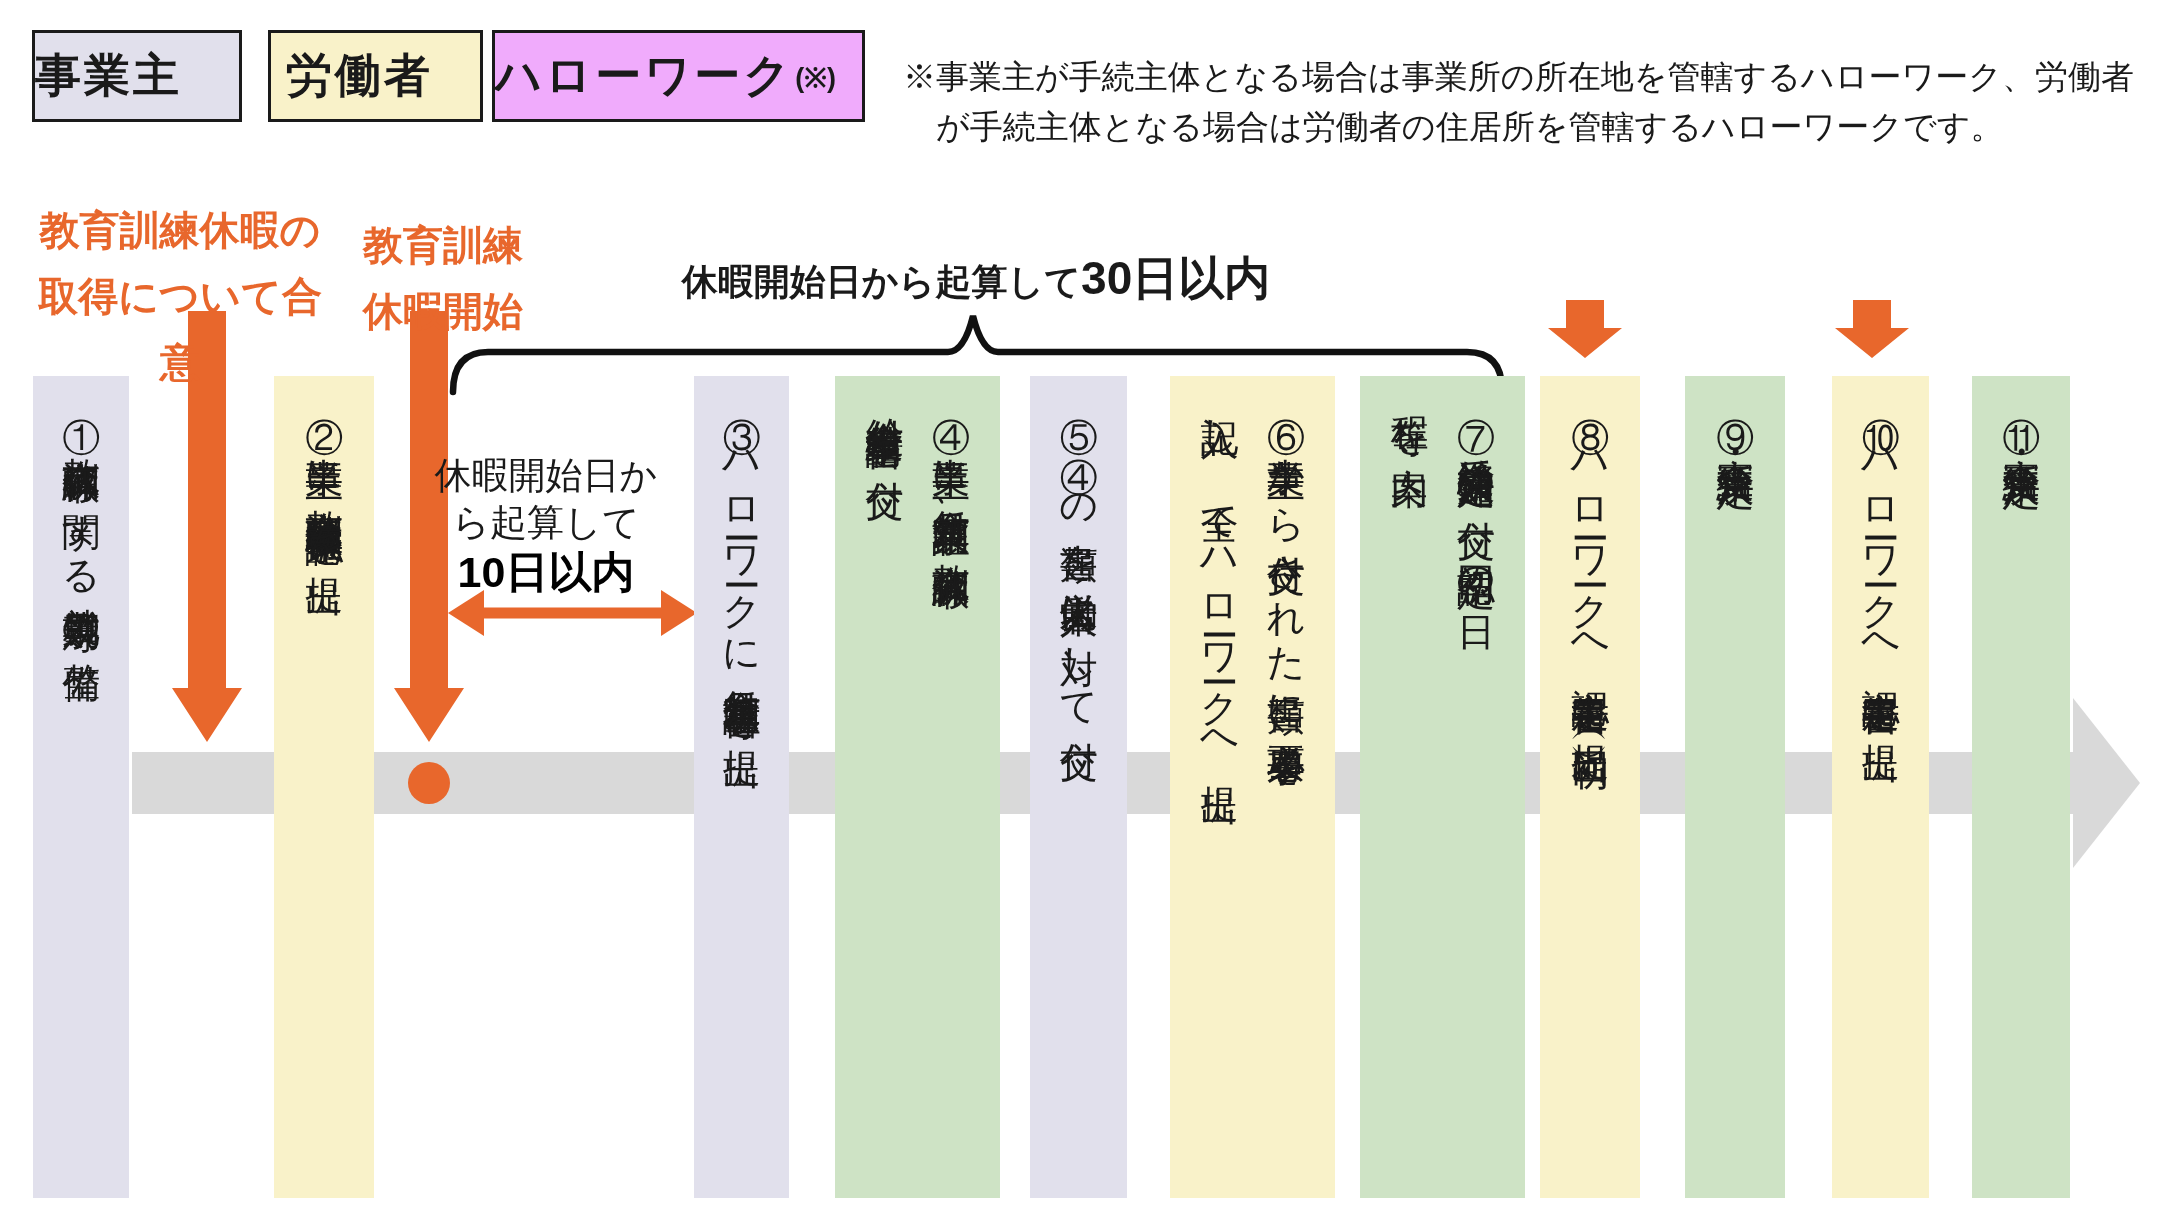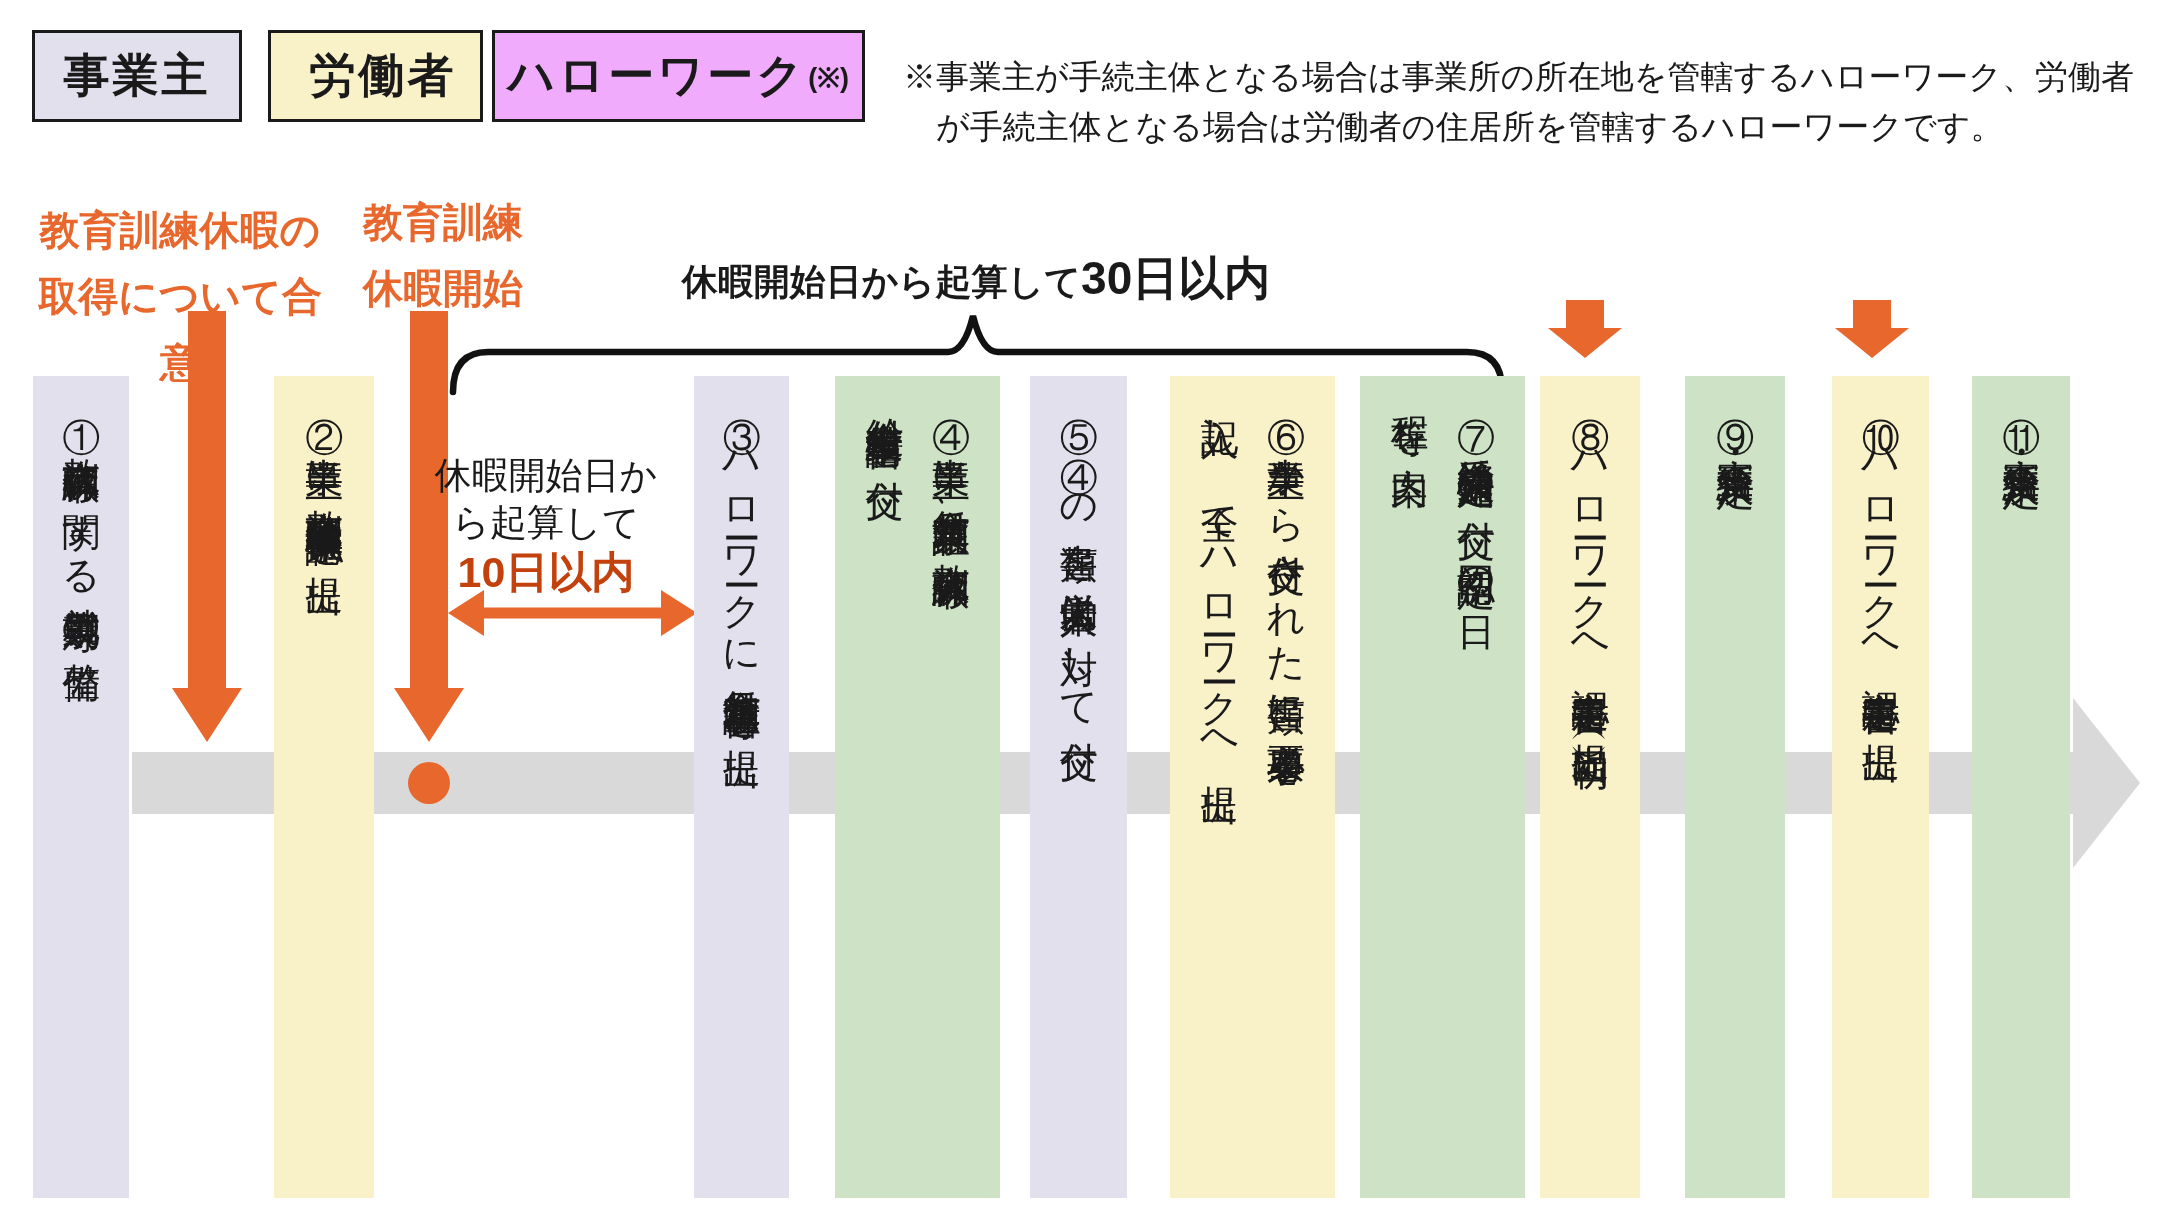--- a/index.html
+++ b/index.html
@@ -3,47 +3,47 @@
 <meta charset="utf-8">
 <style>
   html,body{margin:0;padding:0;background:#ffffff;}
   body{font-family:"Liberation Sans", sans-serif;color:#1a1a1a;}
   .canvas{position:relative;width:2168px;height:1228px;background:#fff;overflow:hidden;}
   .abs{position:absolute;}
   svg.layer{position:absolute;left:0;top:0;width:2168px;height:1228px;}
 
   
   .legend-box{position:absolute;top:30px;height:92px;border:3px solid #1a1a1a;
-    display:flex;align-items:center;justify-content:center;
+    display:flex;align-items:center;justify-content:flex-start;
     font-size:46px;font-weight:700;letter-spacing:3px;box-sizing:border-box;}
   .legend-employer{left:32px;width:210px;background:#e1e0ec;}
   .legend-worker{left:268px;width:215px;background:#f9f2c9;padding-left:15px;}
   .legend-hellowork{left:492px;width:373px;background:#f0abfc;}
   .legend-suffix{font-size:27px;font-weight:700;letter-spacing:0;margin-left:2px;}
 
   
   .note{left:903px;top:40px;width:1260px;font-size:33px;font-weight:500;line-height:50px;margin-top:12px;}
   .note .l2{padding-left:33px;}
 
   
   .orange-note{color:#e8672c;font-weight:700;font-size:40px;line-height:66px;
     white-space:pre-line;}
   .agree{left:20px;top:197px;width:320px;text-align:center;}
-  .start{left:363px;top:189px;width:160px;text-align:center;}
+  .start{left:363px;top:212px;width:160px;text-align:center;}
   .every30{left:1452px;top:197px;width:640px;text-align:left;}
 
   
   .title30{left:600px;top:248px;width:752px;text-align:center;font-weight:700;}
   .title30 .prefix{font-size:36px;}
   .title30 .big{font-size:46px;}
 
   
   .mid-label{left:420px;top:452px;width:252px;text-align:center;}
   .mid-label .black{font-size:37px;font-weight:500;line-height:47px;white-space:pre-line;}
-  .mid-label .orange{font-size:43px;font-weight:700;color:#c2410c;line-height:52px;}
+  .mid-label .orange{font-size:43px;font-weight:700;color:#000000;line-height:52px;}
 
   
   .step{position:absolute;top:376px;height:822px;display:flex;
     justify-content:center;align-items:flex-start;box-sizing:border-box;padding-top:12px;}
   .step .vtext{writing-mode:vertical-rl;text-orientation:mixed;
     font-size:38px;letter-spacing:2px;line-height:1.75;white-space:pre-line;font-weight:400;}
   .bg-employer{background:#e1e0ec;}
   .bg-worker{background:#f9f2c9;}
   .bg-hellowork{background:#cee3c5;}
 </style>

